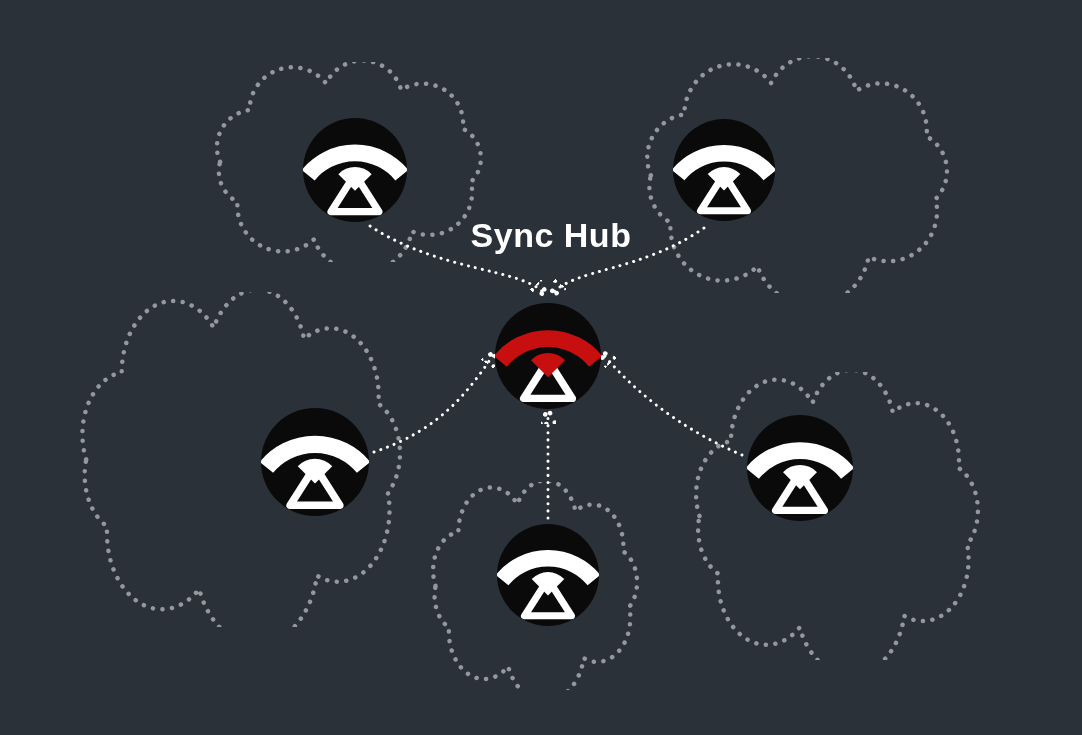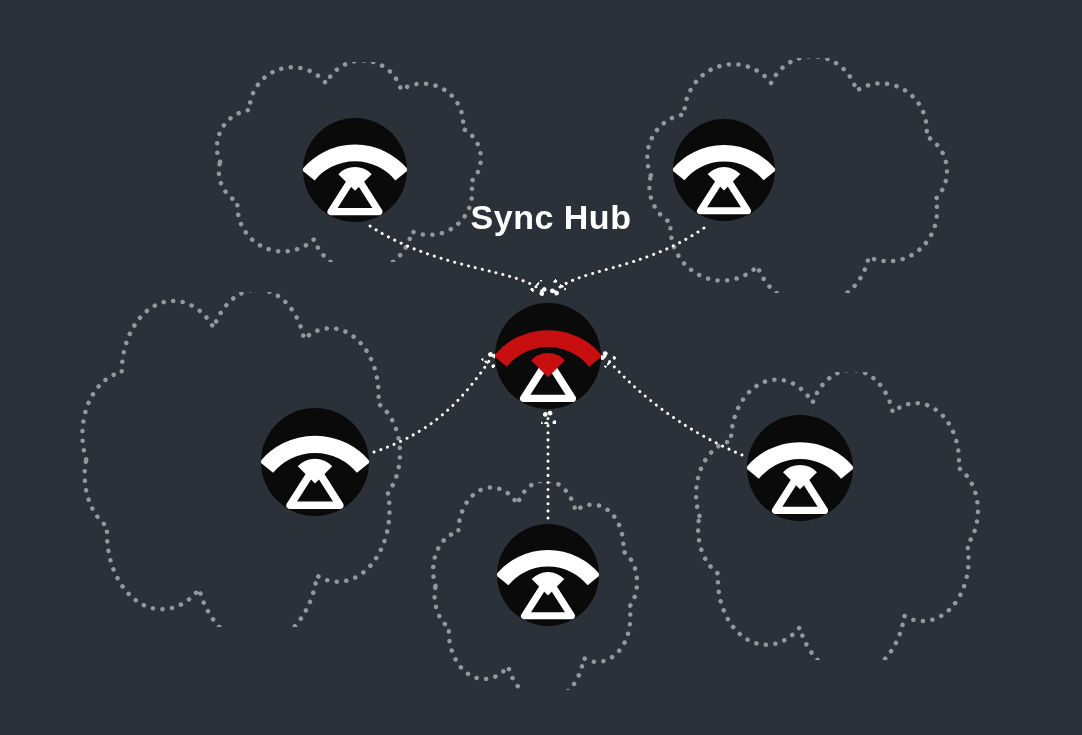--- a/index.html
+++ b/index.html
@@ -44,21 +44,21 @@
     z-index:3;
   }
   .node svg{display:block;width:100%;height:100%;}
   .node .band{fill:none;stroke:var(--glyph);stroke-width:16;}
   .node .wedge{fill:var(--glyph);}
   .node .tri{fill:none;stroke:#ffffff;stroke-width:7;stroke-linejoin:round;}
   .node.hub .band{stroke:var(--accent);}
   .node.hub .wedge{fill:var(--accent);}
   .title{
     position:absolute;
-    left:441px;top:198px;width:220px;
+    left:441px;top:216px;width:220px;
     z-index:4;
     text-align:center;
     color:var(--title);
     font-size:34px;
     font-weight:700;
     letter-spacing:0.5px;
   }
 </style>
 </head>
 <body>

